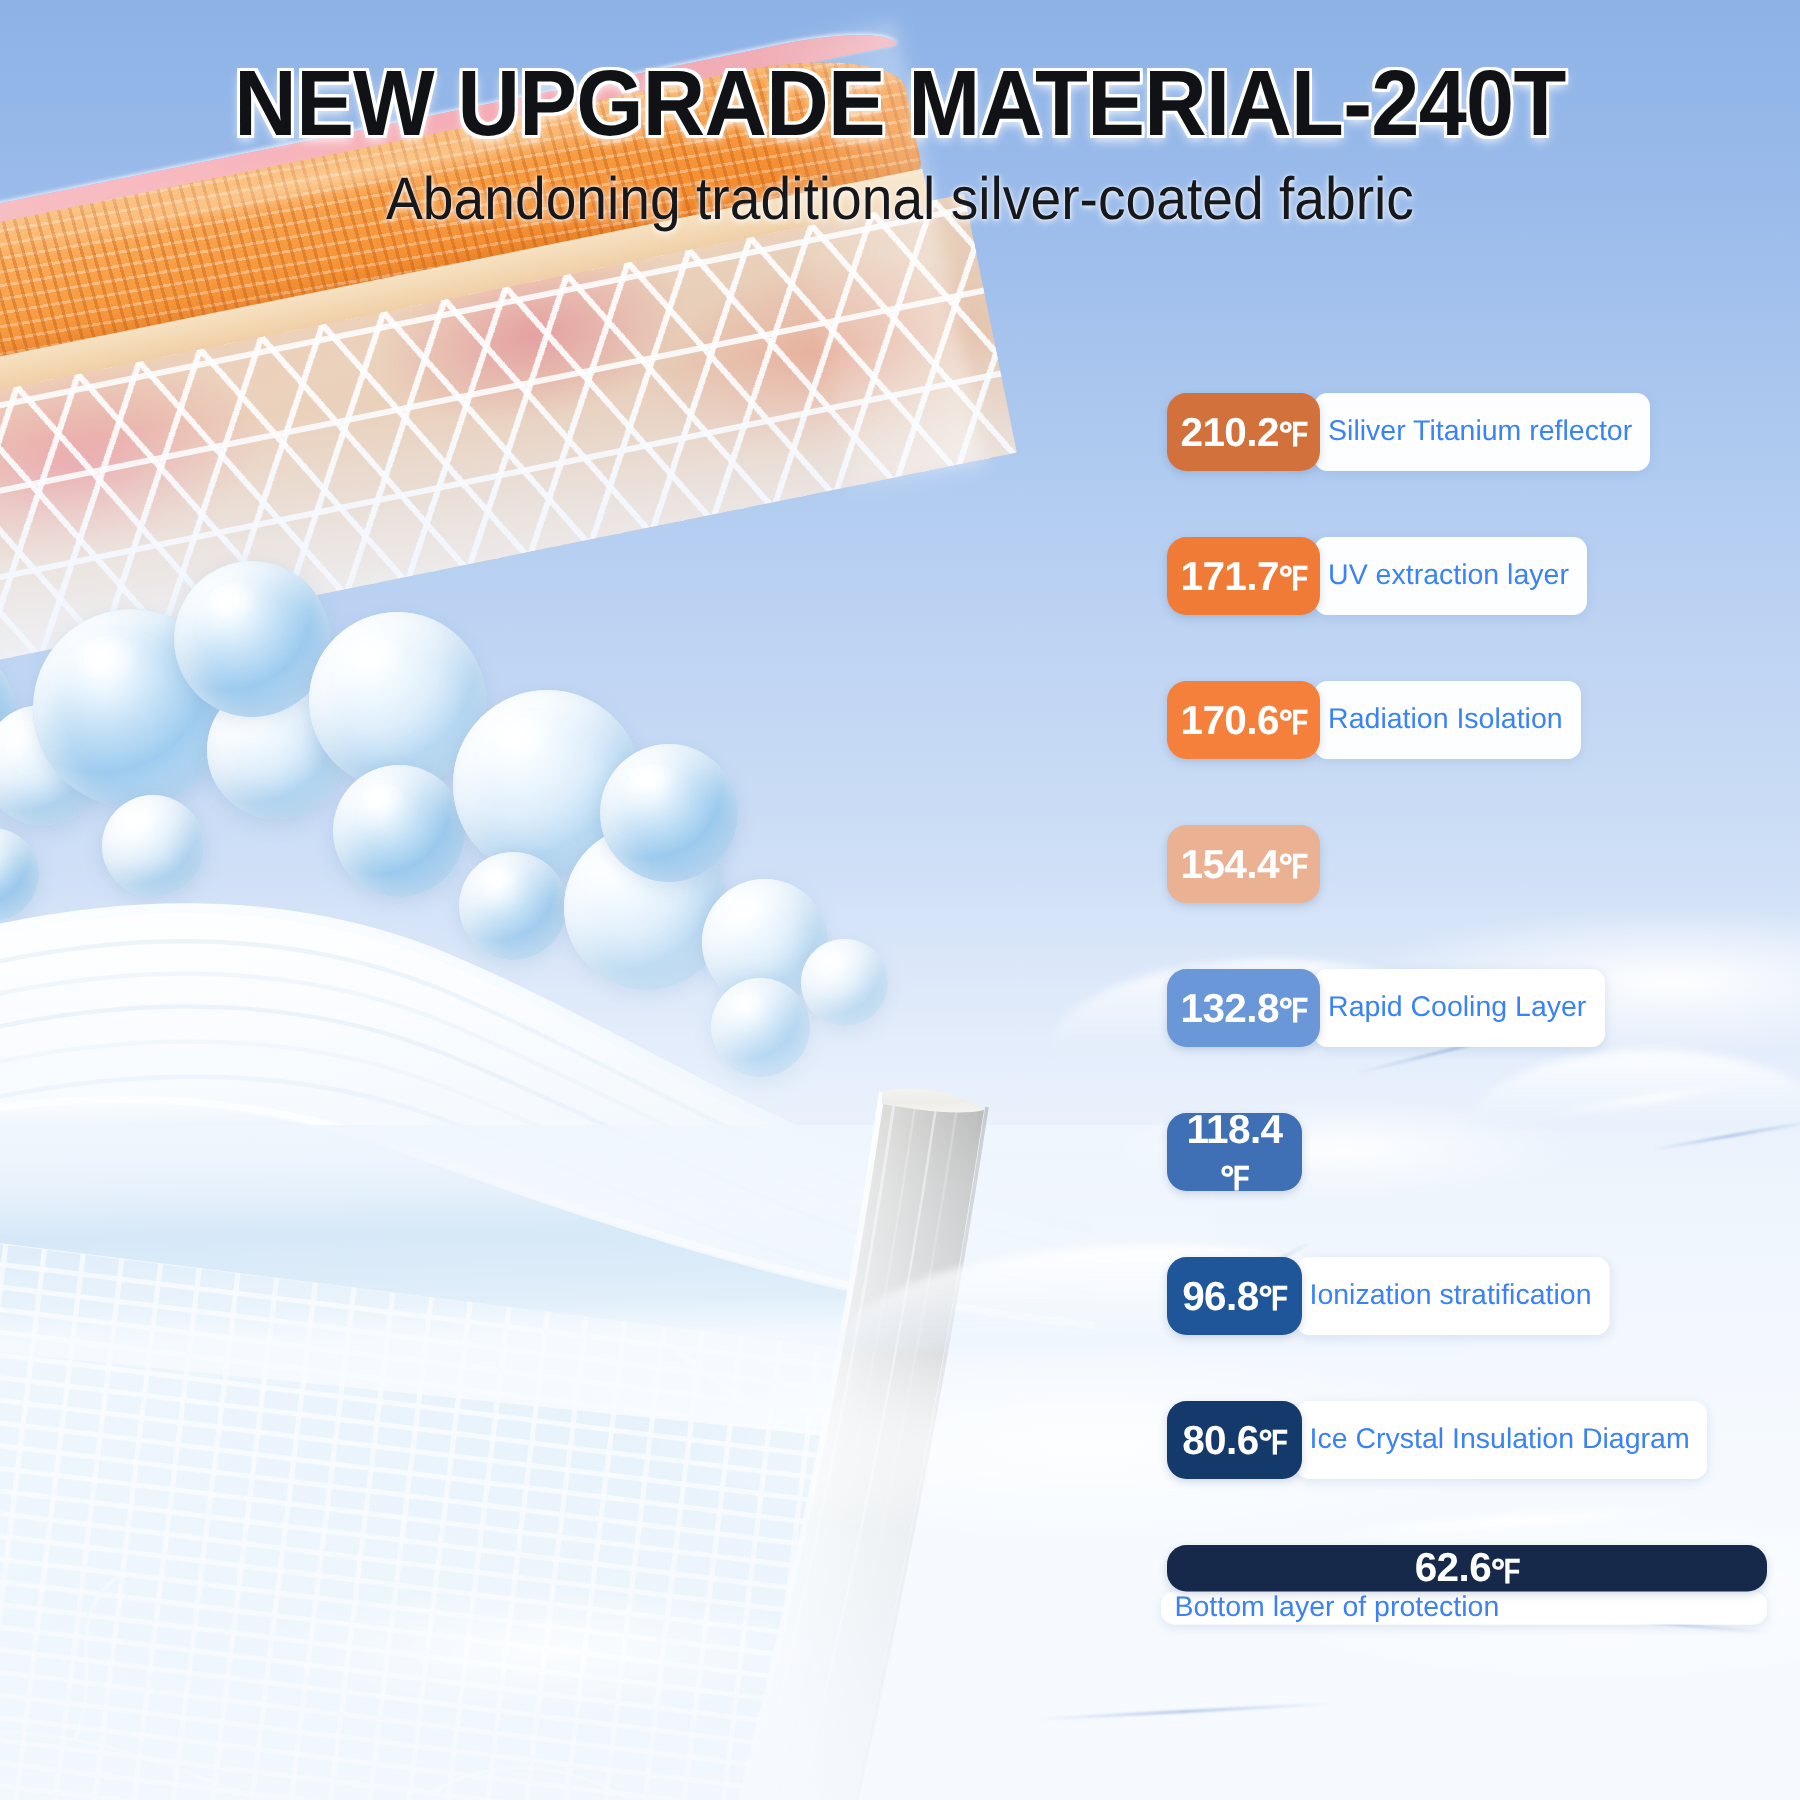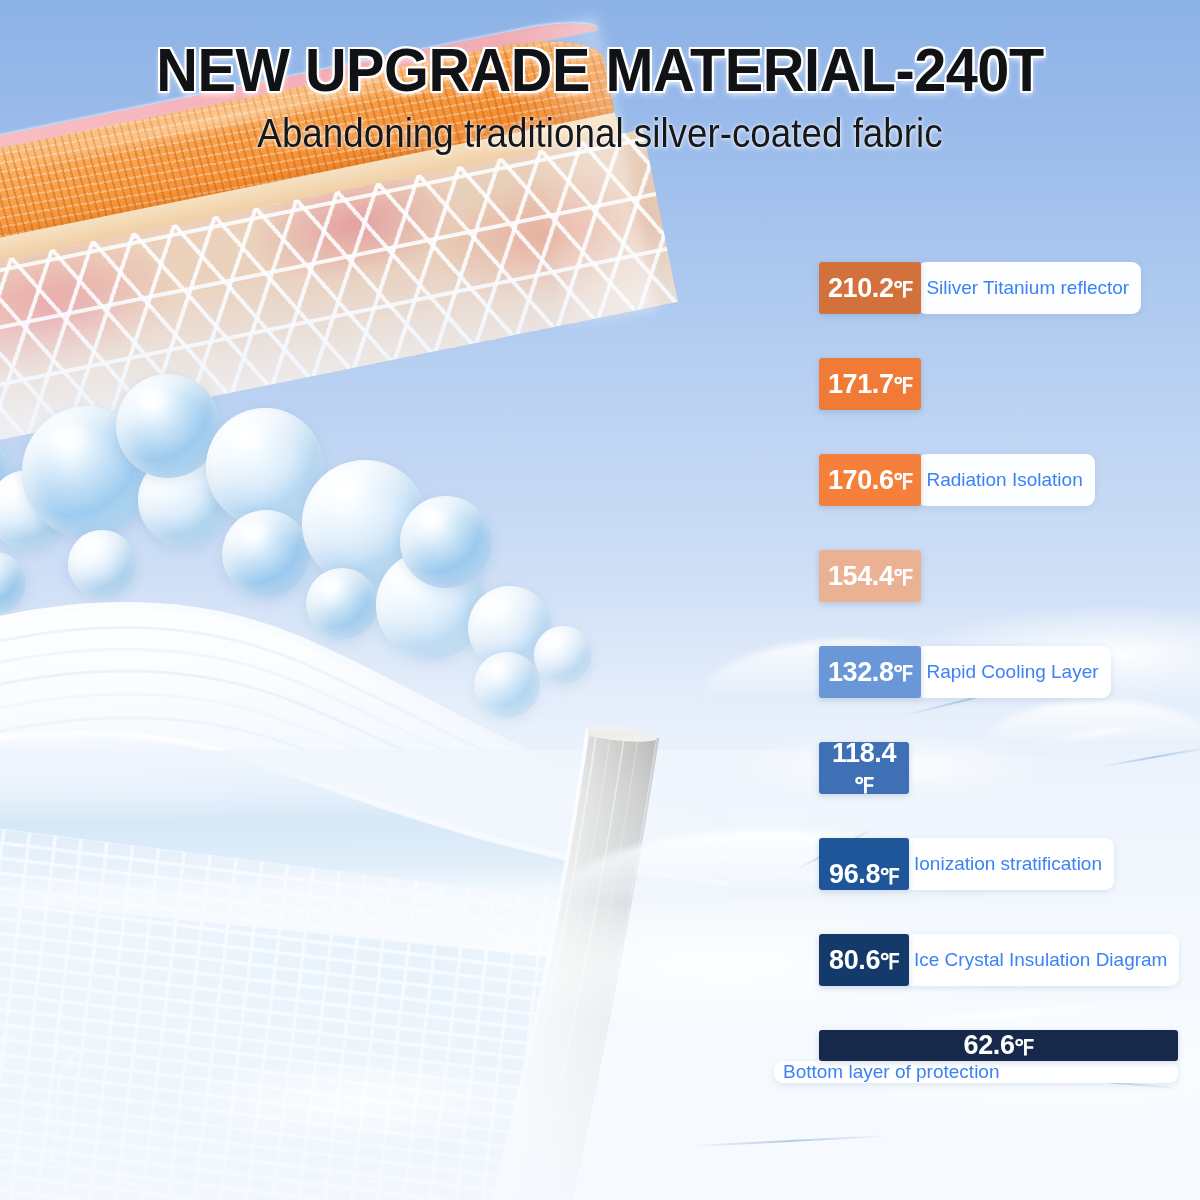--- a/index.html
+++ b/index.html
@@ -204,28 +204,28 @@
     margin-bottom: 44px;
     display: flex;
     align-items: stretch;
   }
   .badge-row:last-child { margin-bottom: 0; flex-direction: column; }
 
   .badge-temp {
     display: flex; align-items: center; justify-content: center;
     padding: 0 9px;
     min-width: 72px;
-    border-radius: 3px;
+    border-radius: 13px;
     color: #ffffff;
     font-size: 27px;
     font-weight: 700;
     letter-spacing: -.4px;
     white-space: nowrap;
     box-shadow: 0 2px 6px rgba(60,90,130,.22);
-    position: relative; z-index: 2; margin-left: 41px;
+    position: relative; z-index: 2;
   }
   .badge-temp .deg { font-size: 22px; }
   .badge-label {
     display: flex; align-items: center;
     padding: 0 12px 0 9px;
     margin-left: -4px;
     background: rgba(255,255,255,.97);
     border-radius: 9px;
     color: #3b82f6;
     font-size: 19px;
@@ -427,20 +427,21 @@
           <span>210.2</span>
           <span class="deg">℉</span>
         </div>
         <div class="badge-label">Siliver Titanium reflector</div>
       </div>
       <div class="badge-row">
         <div class="badge-temp" style="background: rgb(239, 123, 55);">
           <span>171.7</span>
           <span class="deg">℉</span>
         </div>
+        <div class="badge-label">UV extraction layer</div>
       </div>
       <div class="badge-row">
         <div class="badge-temp" style="background: rgb(245, 128, 60);">
           <span>170.6</span>
           <span class="deg">℉</span>
         </div>
         <div class="badge-label">Radiation Isolation</div>
       </div>
       <div class="badge-row">
         <div class="badge-temp" style="background: rgb(234, 177, 147);">
@@ -455,21 +456,21 @@
         </div>
         <div class="badge-label">Rapid Cooling Layer</div>
       </div>
       <div class="badge-row">
         <div class="badge-temp" style="background: rgb(63, 111, 181); flex-direction: column;">
           <span>118.4</span>
           <span class="deg">℉</span>
         </div>
       </div>
       <div class="badge-row">
-        <div class="badge-temp" style="background: rgb(31, 86, 153); align-items: flex-end;">
+        <div class="badge-temp" style="background: rgb(31, 86, 153);">
           <span>96.8</span>
           <span class="deg">℉</span>
         </div>
         <div class="badge-label">Ionization stratification</div>
       </div>
       <div class="badge-row">
         <div class="badge-temp" style="background: rgb(20, 58, 107);">
           <span>80.6</span>
           <span class="deg">℉</span>
         </div>

